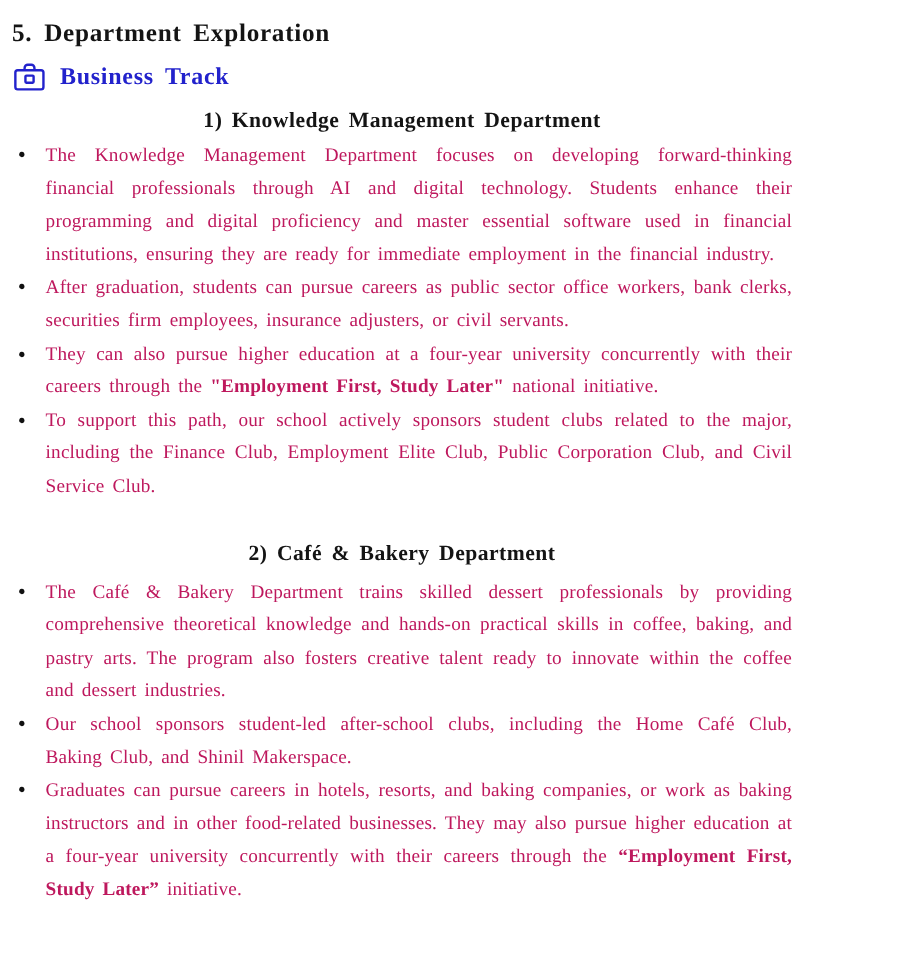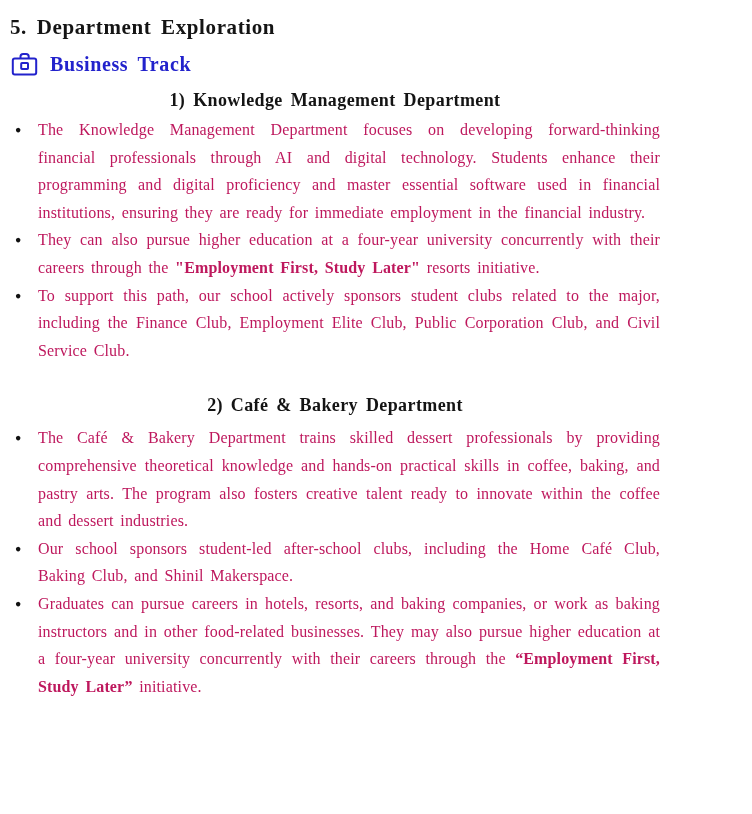--- a/index.html
+++ b/index.html
@@ -101,21 +101,22 @@
         <rect x="11.2" y="12" width="6.8" height="6" rx="0.8" fill="none" stroke="#2222cc" stroke-width="2"></rect>
       </svg>
     </span>
     <span class="track-label">Business Track</span>
   </div>
 
   <section>
     <h2 class="section-heading">1) Knowledge Management Department</h2>
     <ul class="bullets">
       <li class="bullet"><span>The Knowledge Management Department focuses on developing forward-thinking financial professionals through AI and digital technology. Students enhance their programming and digital proficiency and master essential software used in financial institutions, ensuring they are ready for immediate employment in the financial industry.</span><b></b><span></span></li>
-      <li class="bullet"><span>They can also pursue higher education at a four-year university concurrently with their careers through the </span><b>"Employment First, Study Later"</b><span> resorts initiative.</span></li>
+      <li class="bullet"><span>After graduation, students can pursue careers as public sector office workers, bank clerks, securities firm employees, insurance adjusters, or civil servants.</span><b></b><span></span></li>
+      <li class="bullet"><span>They can also pursue higher education at a four-year university concurrently with their careers through the </span><b>"Employment First, Study Later"</b><span> national initiative.</span></li>
       <li class="bullet"><span>To support this path, our school actively sponsors student clubs related to the major, including the Finance Club, Employment Elite Club, Public Corporation Club, and Civil Service Club.</span><b></b><span></span></li>
     </ul>
   </section>
 
   <section>
     <h2 class="section-heading second">2) Café &amp; Bakery Department</h2>
     <ul class="bullets">
       <li class="bullet"><span>The Café &amp; Bakery Department trains skilled dessert professionals by providing comprehensive theoretical knowledge and hands-on practical skills in coffee, baking, and pastry arts. The program also fosters creative talent ready to innovate within the coffee and dessert industries.</span><b></b><span></span></li>
       <li class="bullet"><span>Our school sponsors student-led after-school clubs, including the Home Café Club, Baking Club, and Shinil Makerspace.</span><b></b><span></span></li>
       <li class="bullet"><span>Graduates can pursue careers in hotels, resorts, and baking companies, or work as baking instructors and in other food-related businesses. They may also pursue higher education at a four-year university concurrently with their careers through the </span><b>“Employment First, Study Later”</b><span> initiative.</span></li>

